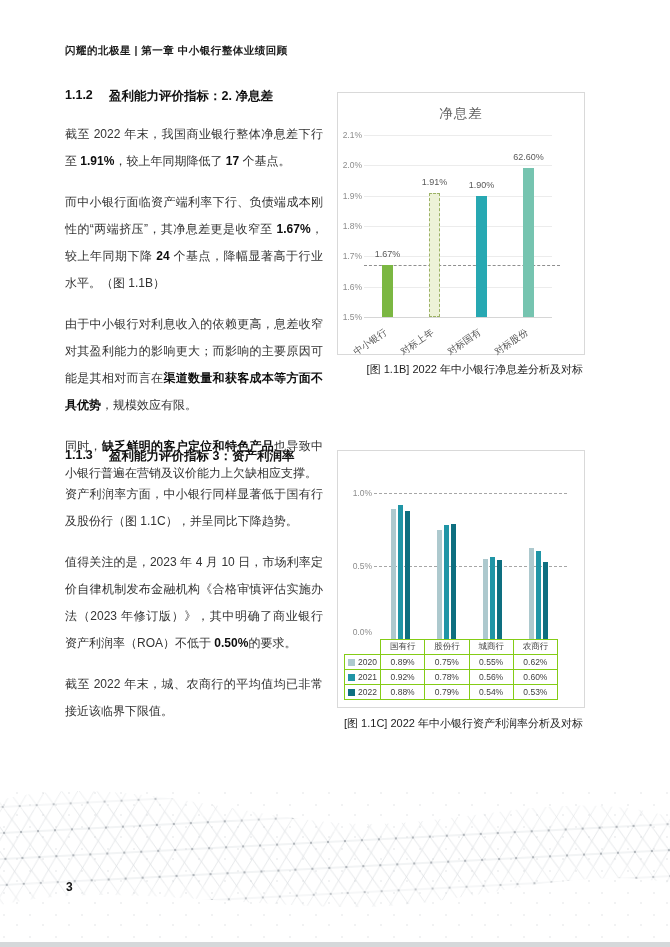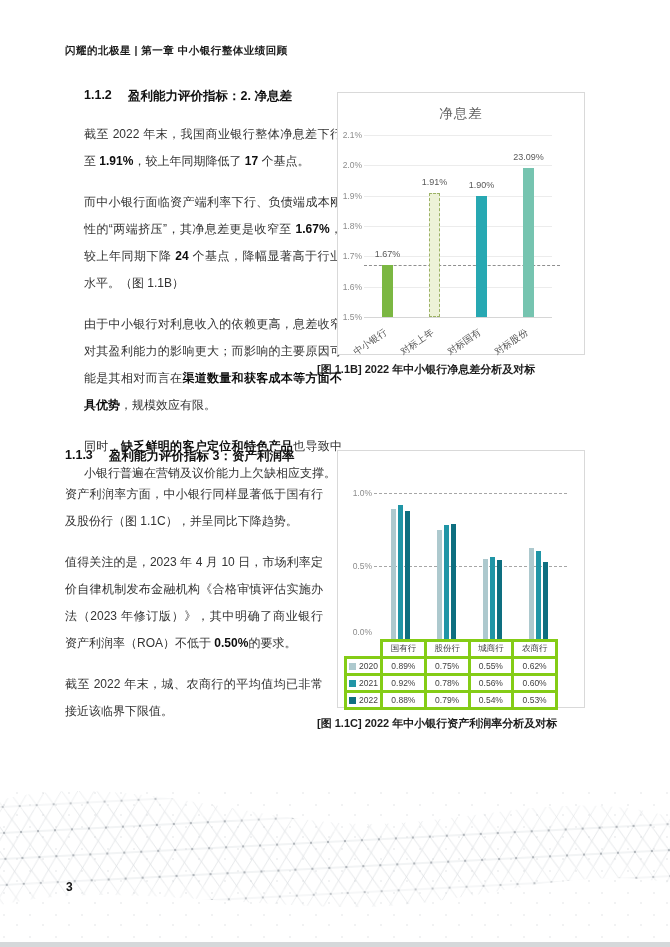--- a/index.html
+++ b/index.html
@@ -1,41 +1,41 @@
 <!DOCTYPE html>
 <html><head>
 <meta charset="utf-8">
 <style>
   html,body{margin:0;padding:0;background:#ffffff;}
   .page{position:relative;width:670px;height:947px;background:#fff;overflow:hidden;
         font-family:"Liberation Sans","DejaVu Sans",sans-serif;}
   .hdr{position:absolute;left:65px;top:44px;width:420px;font-size:10.5px;font-weight:700;color:#1a1a1a;letter-spacing:.5px;}
-  .colA{position:absolute;left:65px;top:88px;width:258px;margin-left:19px;}
+  .colA{position:absolute;left:65px;top:88px;width:258px;}
   .colB{position:absolute;left:65px;top:448px;width:258px;}
   h2.section{font-size:12.5px;font-weight:700;color:#111;margin:0 0 16px 0;display:flex;}
   h2.section .num{width:44px;flex:0 0 44px;}
   .body-p{font-size:12px;line-height:27px;color:#333;text-align:justify;margin:0 0 14px 0;}
   .body-p b{color:#0d0d0d;}
   .chart-box{position:absolute;left:337px;width:248px;background:#fff;border:1px solid #d9d9d9;box-sizing:border-box;}
   #nim-box{top:92px;height:263px;}
   #roa-box{top:450px;height:258px;}
   .chart-title{position:absolute;left:0;right:0;top:12px;text-align:center;font-size:13.5px;color:#5f5f5f;letter-spacing:1px;}
   .plot{position:absolute;inset:0;}
   .grid{position:absolute;height:1px;background:#ececec;}
   .grid.dashed{background:none;border-top:1px dashed #a6a6a6;height:0;}
   .ytick{position:absolute;left:0;width:24px;text-align:right;font-size:8.5px;color:#8c8c8c;}
   .bar{position:absolute;box-sizing:border-box;}
   .dlabel{position:absolute;width:44px;text-align:center;font-size:9px;color:#595959;}
   .refline{position:absolute;height:0;border-top:1.4px dashed #8f8f8f;}
   .nxlabel{position:absolute;width:60px;text-align:right;transform:rotate(-35deg);transform-origin:100% 50%;font-size:9.5px;color:#555;}
-  .caption{position:absolute;left:317px;width:246px;text-align:left;font-size:11px;font-weight:700;color:#1c1c1c;}
+  .caption{position:absolute;left:337px;width:246px;text-align:right;font-size:11px;font-weight:400;color:#1c1c1c;}
   #cap1{top:362px;} #cap2{top:716px;}
   #roa-table{position:absolute;left:6px;top:188px;width:214px;border-collapse:collapse;table-layout:fixed;
              font-size:8.5px;color:#3f3f3f;}
-  #roa-table td,#roa-table th{border:3px solid #84cc16;height:14px;text-align:center;font-weight:400;padding:0;}
+  #roa-table td,#roa-table th{border:1px solid #84cc16;height:14px;text-align:center;font-weight:400;padding:0;}
   #roa-table th.corner{border-top:none;border-left:none;}
   #roa-table col.c0{width:36px;}
   .sw{display:inline-block;width:7px;height:7px;margin-right:3px;vertical-align:-1px;}
   .pageno{position:absolute;left:66px;top:880px;font-size:12px;font-weight:700;color:#111;z-index:3;}
   .mesh{position:absolute;left:0;top:755px;z-index:0;}
   .bottomstrip{position:absolute;left:0;bottom:0;width:670px;height:5px;background:#d5d8da;}
 </style>
 </head>
 <body>
 
@@ -85,21 +85,21 @@
         <div class="bar" style="left: 44px; width: 11px; top: 172.433px; height: 51.5667px; background: rgb(123, 183, 66);"></div>
         <div class="dlabel" style="left: 27.5px; top: 156.433px;">1.67%</div>
         <div class="nxlabel" style="left: -12.5px; top: 232px;">中小银行</div>
         <div class="bar" style="left: 91px; width: 11px; top: 99.6333px; height: 124.367px; background: rgb(237, 242, 216); border: 1.5px dashed rgb(156, 178, 102);"></div>
         <div class="dlabel" style="left: 74.5px; top: 83.6333px;">1.91%</div>
         <div class="nxlabel" style="left: 34.5px; top: 232px;">对标上年</div>
         <div class="bar" style="left: 138px; width: 11px; top: 102.667px; height: 121.333px; background: rgb(39, 168, 178);"></div>
         <div class="dlabel" style="left: 121.5px; top: 86.6667px;">1.90%</div>
         <div class="nxlabel" style="left: 81.5px; top: 232px;">对标国有</div>
         <div class="bar" style="left: 185px; width: 11px; top: 75.3667px; height: 148.633px; background: rgb(118, 196, 176);"></div>
-        <div class="dlabel" style="left: 168.5px; top: 59.3667px;">23.09%</div>
+        <div class="dlabel" style="left: 168.5px; top: 59.3667px;">62.60%</div>
         <div class="nxlabel" style="left: 128.5px; top: 232px;">对标股份</div>
       </div>
   </div>
   <div class="caption" id="cap1">[图 1.1B] 2022 年中小银行净息差分析及对标</div>
 
   <div class="chart-box" id="roa-box">
     <div class="plot">
         <div class="grid dashed" style="top: 42px; left: 36px; width: 193px;"></div>
         <div class="ytick" style="top: 37px; width: 34px;">1.0%</div>
         <div class="grid dashed" style="top: 115px; left: 36px; width: 193px;"></div>

